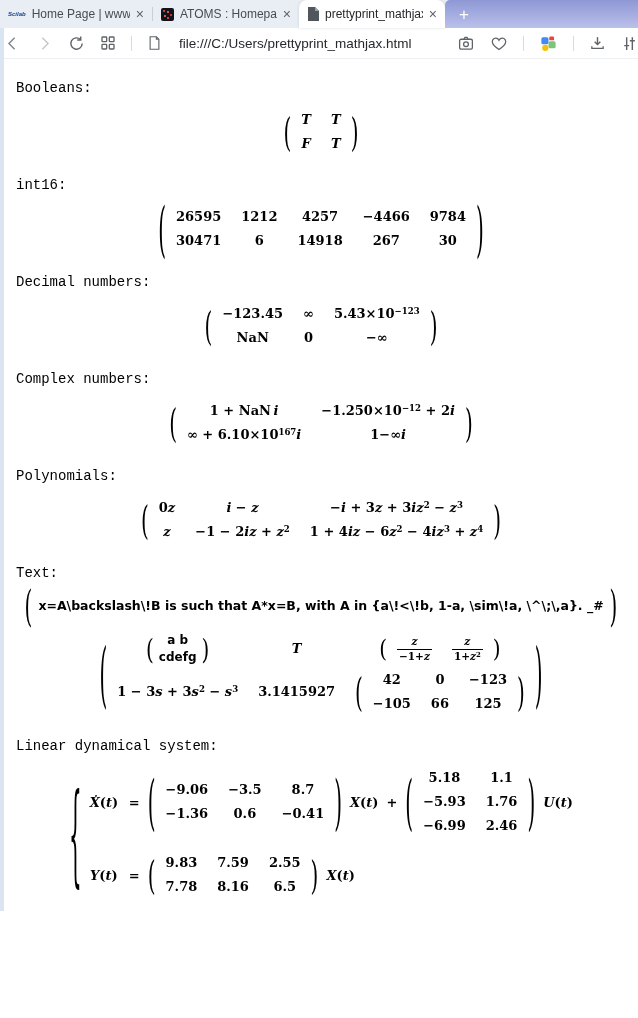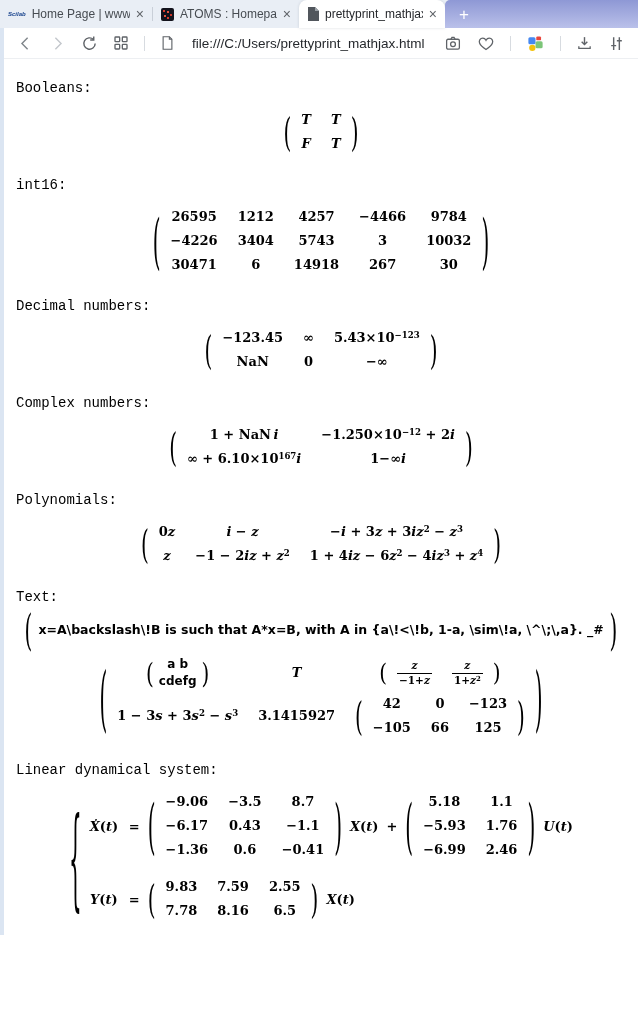--- a/index.html
+++ b/index.html
@@ -15,21 +15,21 @@
   .tab.active .tab-title{color:#24262a;}
   .tab-close{color:#5f6368;font-size:14px;line-height:1;flex:none;}
   .tabsep{width:1px;height:14px;background:#c9cfd8;align-self:center;flex:none;}
   .strip-rest{flex:1;background:linear-gradient(180deg,#8e98d5 0%,#a6aee0 55%,#bac1ea 100%);border-top-left-radius:5px;display:flex;align-items:center;padding-left:14px;}
   .plus{color:#fff;font-size:17px;font-weight:400;line-height:1;}
   .fav-scilab{font-size:6px;font-style:italic;font-weight:bold;color:#16418c;flex:none;}
   .fav{flex:none;display:inline-flex;}
 
   
   .win-body{border-left:4px solid #dbe5f2;box-sizing:border-box;}
-  .toolbar{height:30px;display:flex;align-items:center;padding:0 13px;gap:15px;background:#fff;border-bottom:1px solid #edeff2;}
+  .toolbar{height:30px;display:flex;align-items:center;padding:0 0;gap:15px;background:#fff;border-bottom:1px solid #edeff2;}
   .toolbar svg{display:block;}
   .icon-btn{display:inline-flex;align-items:center;flex:none;}
   .vsep{width:1px;height:15px;background:#d7dbe0;flex:none;}
   .url{font-size:13.5px;color:#26292d;font-family:"Liberation Sans",sans-serif;flex:1;white-space:nowrap;overflow:hidden;margin-left:2px;}
 
   
   .page{background:#fff;padding-bottom:10px;}
   .sec-label{margin:21px 0 0 12px;font-family:Liberation Mono, monospace;font-size:14px;color:#000;}
   .mslot{display:flex;justify-content:center;margin:12px 0 2px;font-family:"DejaVu Serif","DejaVu Sans",serif;font-weight:bold;font-size:13px;color:#000;}
 
@@ -192,27 +192,20 @@
               <span class="paren" style="transform: scaleY(3);">(</span>
               <span class="mtable">
                 <span class="mrow">
                   <span class="mcell">26595</span>
                   <span class="mcell">1212</span>
                   <span class="mcell">4257</span>
                   <span class="mcell">−4466</span>
                   <span class="mcell">9784</span>
                 </span>
                 <span class="mrow">
-                  <span class="mcell">−4226</span>
-                  <span class="mcell">3404</span>
-                  <span class="mcell">5743</span>
-                  <span class="mcell">3</span>
-                  <span class="mcell">10032</span>
-                </span>
-                <span class="mrow">
                   <span class="mcell">30471</span>
                   <span class="mcell">6</span>
                   <span class="mcell">14918</span>
                   <span class="mcell">267</span>
                   <span class="mcell">30</span>
                 </span>
               </span>
               <span class="paren" style="transform: scaleY(3);">)</span>
             </span>
           </div>
@@ -370,25 +363,20 @@
                   <span class="mitem">=</span>
                   <span class="mat">
                     <span class="paren" style="transform: scaleY(3);">(</span>
                     <span class="mtable">
                       <span class="mrow">
                         <span class="mcell">−9.06</span>
                         <span class="mcell">−3.5</span>
                         <span class="mcell">8.7</span>
                       </span>
                       <span class="mrow">
-                        <span class="mcell">−6.17</span>
-                        <span class="mcell">0.43</span>
-                        <span class="mcell">−1.1</span>
-                      </span>
-                      <span class="mrow">
                         <span class="mcell">−1.36</span>
                         <span class="mcell">0.6</span>
                         <span class="mcell">−0.41</span>
                       </span>
                     </span>
                     <span class="paren" style="transform: scaleY(3);">)</span>
                   </span>
                   <span class="mitem"><i>X</i>(<i>t</i>)</span>
                   <span class="mitem">+</span>
                   <span class="mat">

